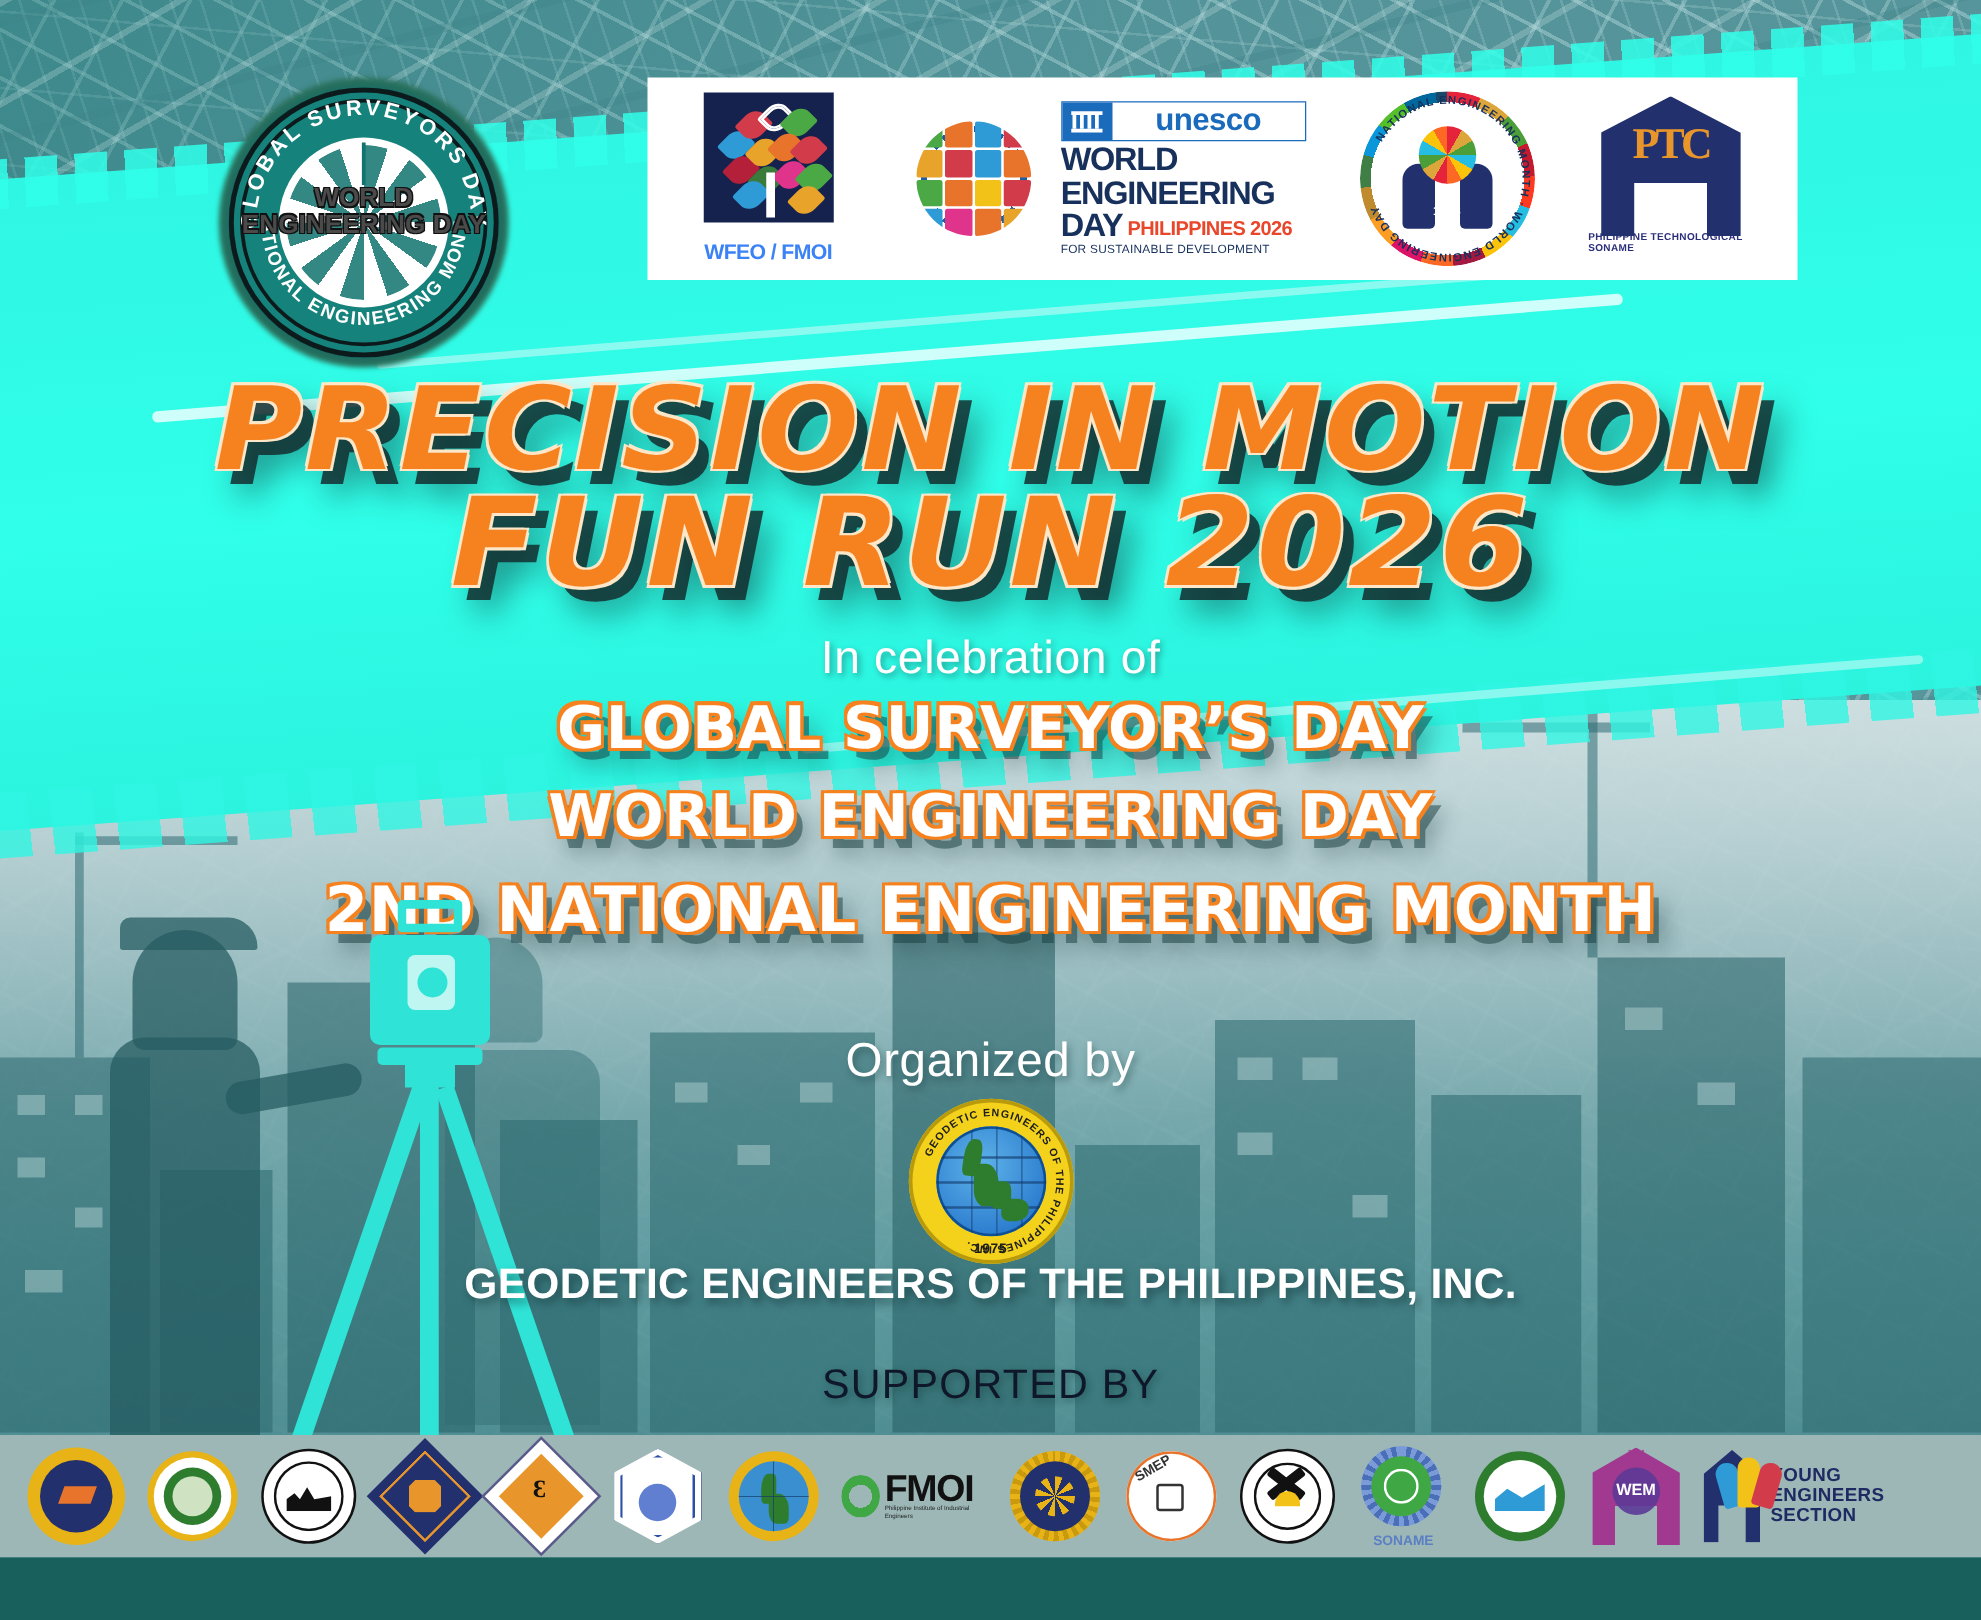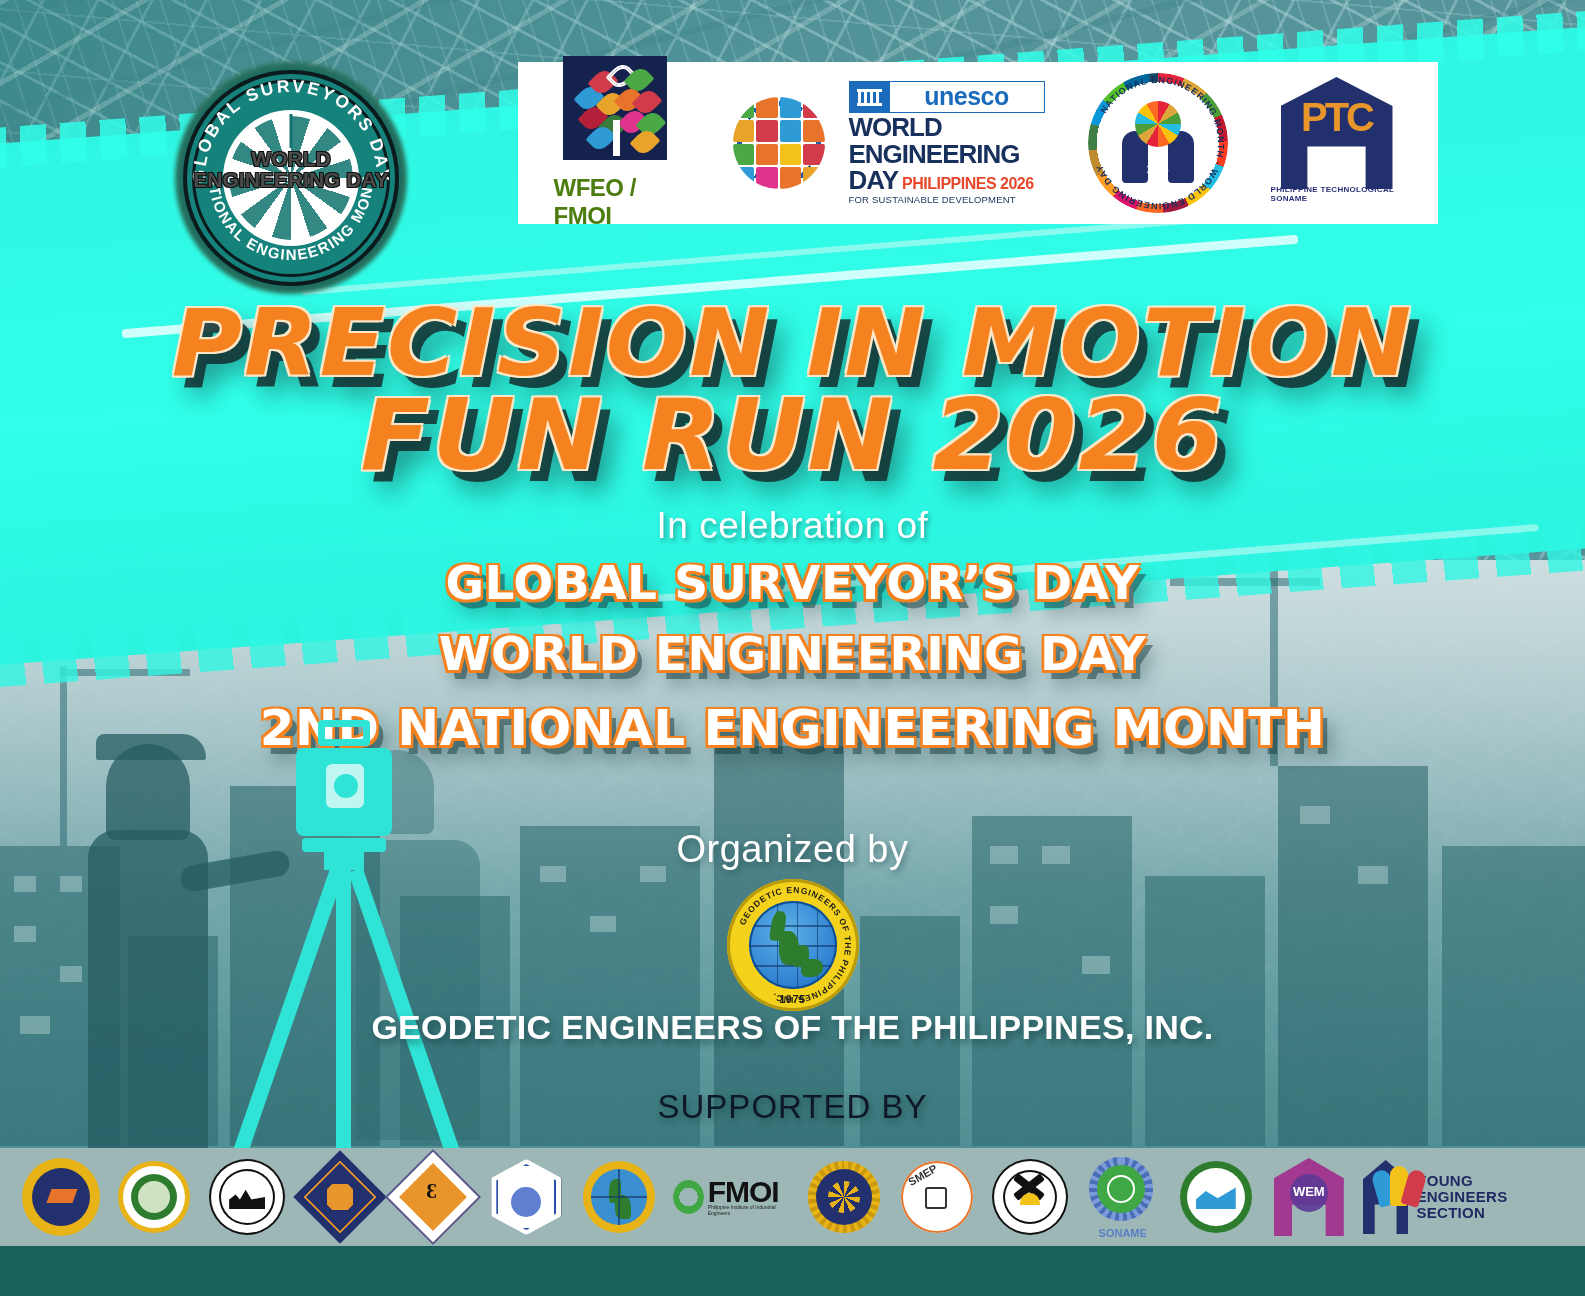--- a/index.html
+++ b/index.html
@@ -76,21 +76,21 @@
     background:#ffffff;
     display:flex; align-items:center; justify-content:space-around;
     padding:0 14px;
   }
 
   
   .wfeo{ display:flex; flex-direction:column; align-items:center; width:122px; }
   .wfeo-sq{ width:104px; height:104px; background:#16224e; position:relative; }
   .wfeo-leaf{ position:absolute; width:20px; height:24px; border-radius:50% 10% 50% 10%; transform:rotate(45deg); }
   .wfeo-trunk{ position:absolute; left:50px; bottom:4px; width:7px; height:36px; background:#fff; }
-  .wfeo-label{ font-size:24px; font-weight:bold; color:#4d7c0f; letter-spacing:-.5px; margin-top:14px; }
+  .wfeo-label{ font-size:17px; font-weight:bold; color:#3b82f6; letter-spacing:-.5px; margin-top:14px; }
 
   
   .wedwrap{ display:flex; align-items:center; gap:10px; }
   .wed-globe{ width:120px; height:120px; position:relative; }
   .gear-ring{
     position:absolute; inset:0; border-radius:50%;
     background:
       repeating-conic-gradient(#1b5ea8 0deg 7deg, transparent 7deg 14deg);
     -webkit-mask:radial-gradient(circle, transparent 0 44%, #000 44% 50%, transparent 50%);
             mask:radial-gradient(circle, transparent 0 44%, #000 44% 50%, transparent 50%);
@@ -384,21 +384,21 @@
              background:repeating-conic-gradient(#e5243b 0 30deg,#dda63a 30deg 60deg,#4c9f38 60deg 90deg,#26bde2 90deg 120deg,#fcc30b 120deg 150deg,#fd6925 150deg 180deg);"></div>
         <div style="position:absolute;left:0;right:0;bottom:12px;text-align:center;font-size:10px;font-weight:bold;color:#ffffff">1978</div>
       </div>
     </div>
 
     <div class="ptc">
       <div class="ptc-hex">
         <div style="position:absolute;inset:0;background:#23306e;
           clip-path:polygon(50% 0,100% 26%,100% 100%,76% 100%,76% 62%,24% 62%,24% 100%,0 100%,0 26%)"></div>
         <div style="position:absolute;left:50%;top:18px;transform:translateX(-50%);
-          font-size:40px;font-weight:bold;color:#E8962B;font-family:Liberation Sans, sans-serif;letter-spacing:-3px;">PTC</div>
+          font-size:35px;font-weight:bold;color:#E8962B;font-family:Liberation Serif, serif;letter-spacing:-3px;">PTC</div>
         <div style="position:absolute;left:0;right:0;bottom:12px;text-align:center;font-size:15px;font-weight:bold;color:#ffffff">1978</div>
       </div>
       <div class="ptc-label">PHILIPPINE TECHNOLOGICAL SONAME</div>
     </div>
   </div>
 
   <div class="title-wrap">
     <div class="title-line">PRECISION IN MOTION</div>
     <div class="title-line l2">FUN RUN 2026</div>
   </div>

